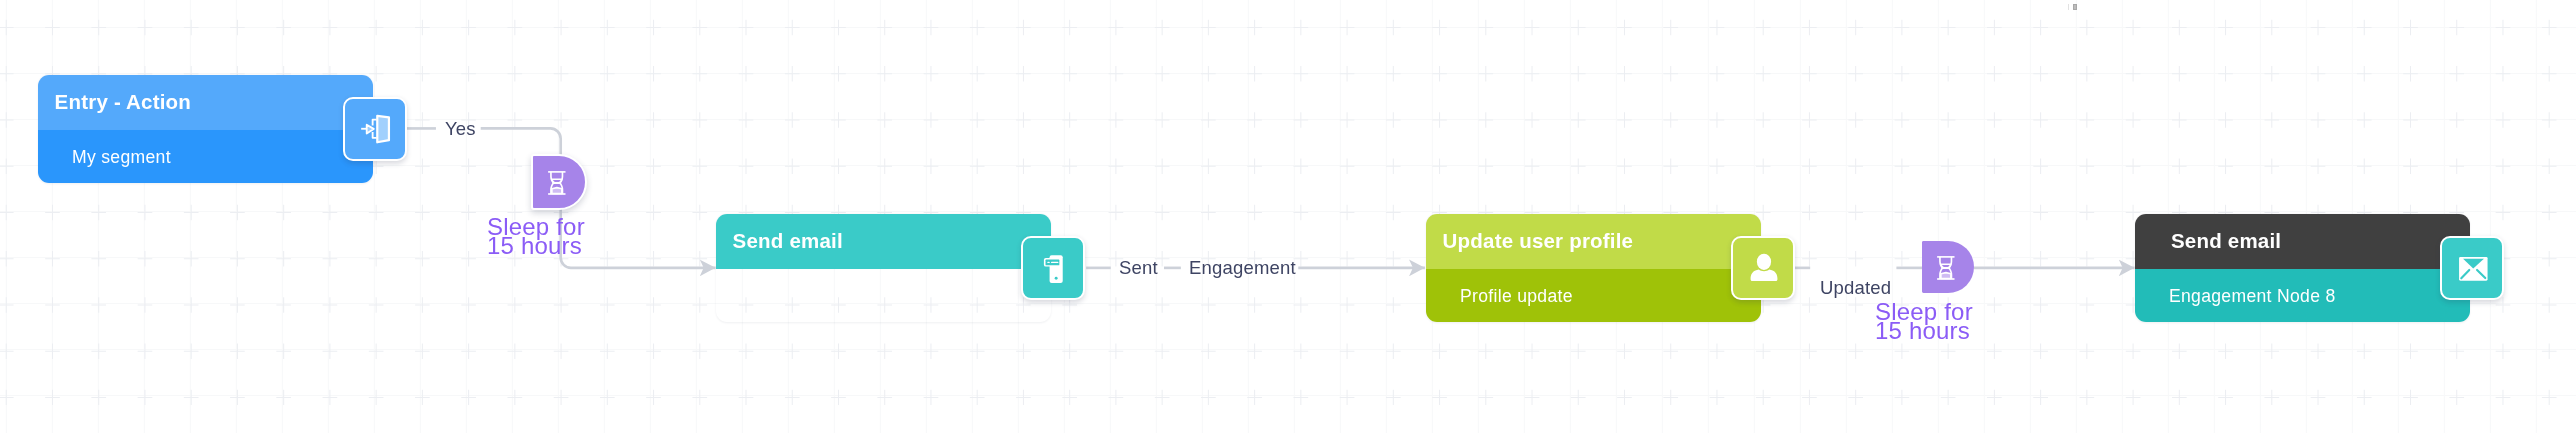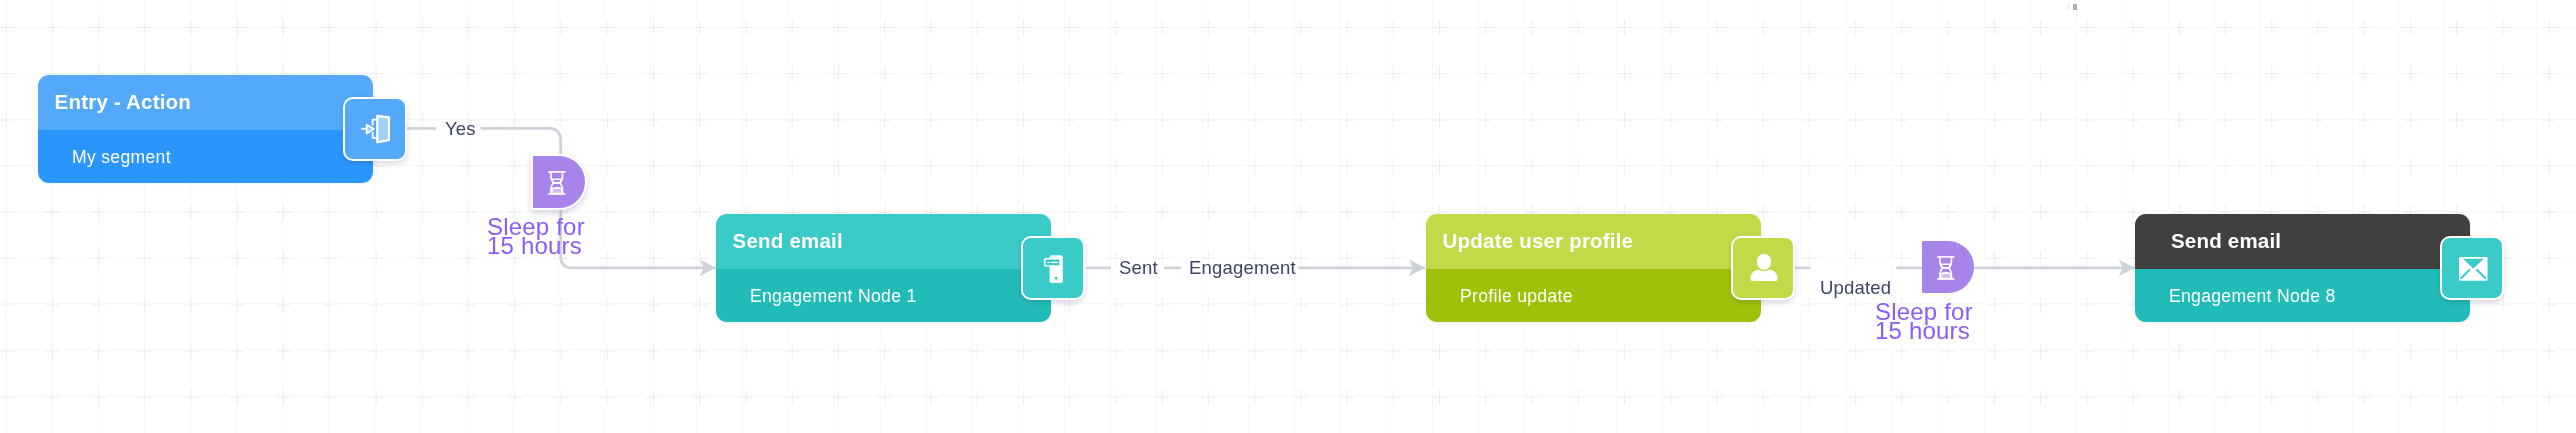--- a/index.html
+++ b/index.html
@@ -85,23 +85,20 @@
     </div>
     <div class="bd" style="background:#2a96fc;">
       <span>My segment</span>
     </div>
   </div>
 
   <div class="card" style="left:716px;top:214px;">
     <div class="hd" style="background:#3acbc8;">
       <span>Send email</span>
     </div>
-    <div class="bd" style="background:#22bcb8;">
-      <span>Engagement Node 1</span>
-    </div>
   </div>
 
   <div class="card" style="left:1426px;top:214px;">
     <div class="hd" style="background:#c1db48;">
       <span>Update user profile</span>
     </div>
     <div class="bd" style="background:#9fc208;text-align:center;">
       <span>Profile update</span>
     </div>
   </div>

